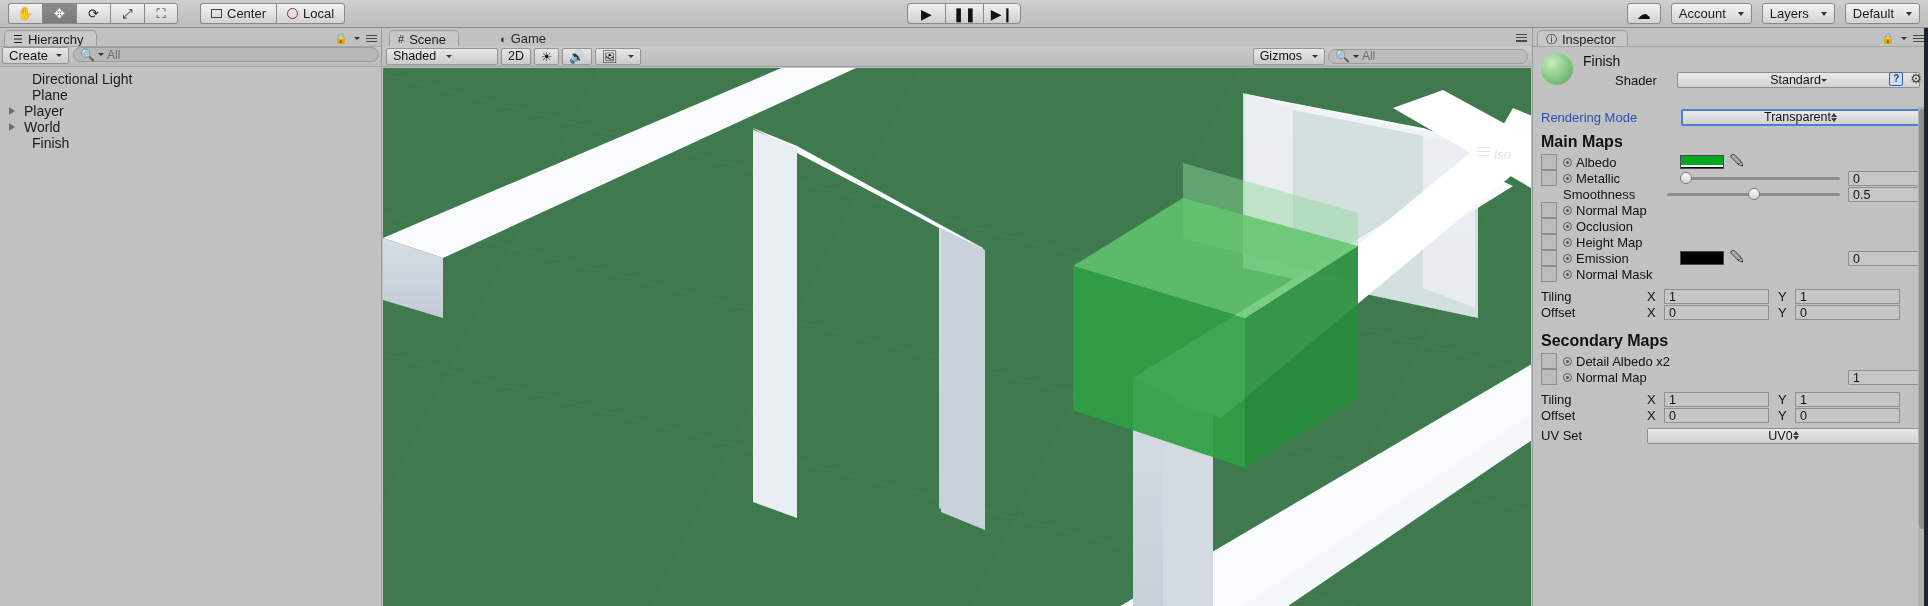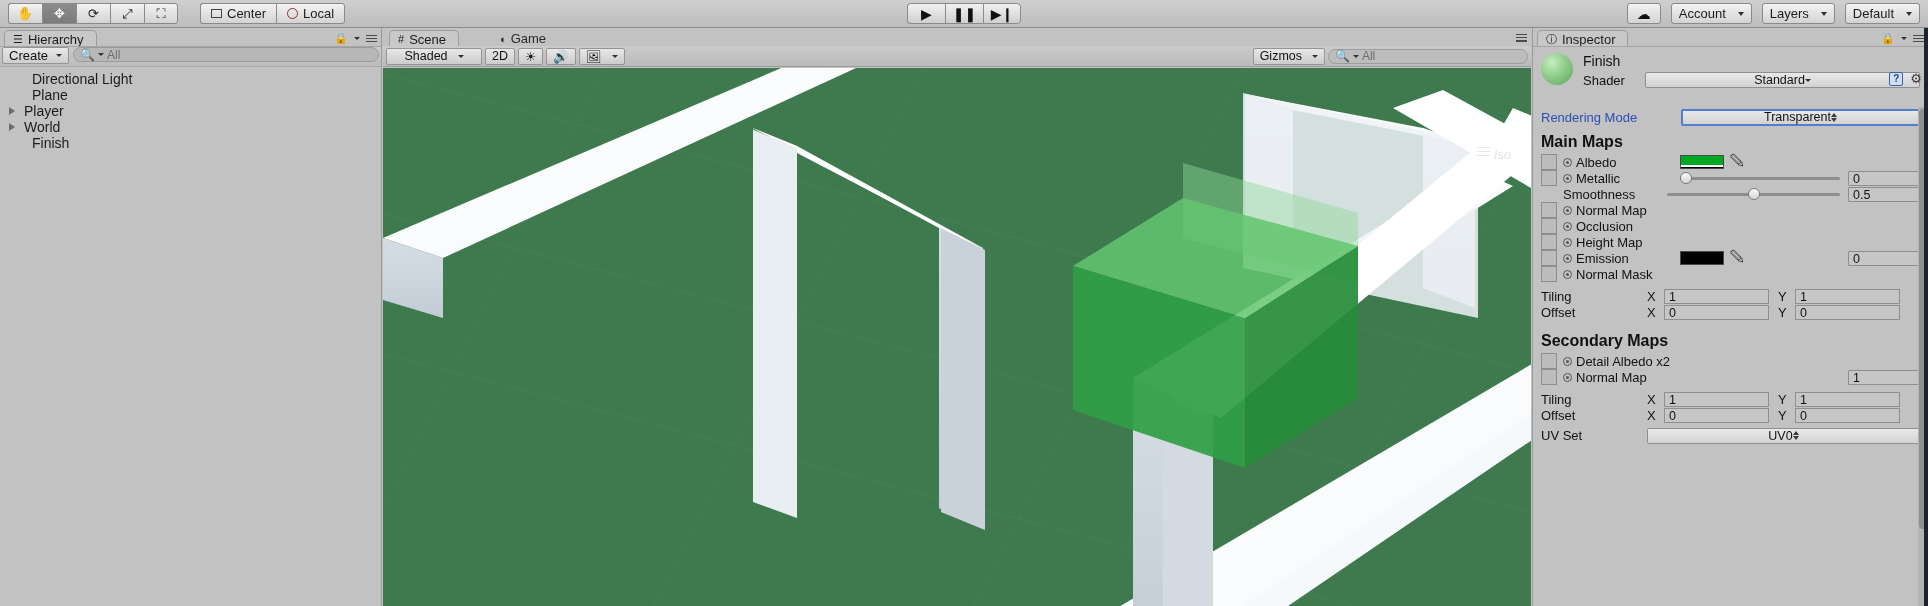--- a/index.html
+++ b/index.html
@@ -125,21 +125,21 @@
   .scene-toolbar {
     position:absolute; left:0; top:18px; width:100%; height:21px;
     background:linear-gradient(#cbcbcb,#bababa); border-bottom:1px solid #9c9c9c;
     display:flex; align-items:center; padding:0 3px; gap:3px;
   }
   .st-btn {
     height:17px; display:flex; align-items:center; justify-content:center; gap:10px;
     padding:0 6px; font-size:12.5px;
     background:linear-gradient(#e8e8e8,#cccccc); border:1px solid #959595; border-radius:2px;
   }
-  .st-shaded { width:96px; justify-content:center; }
+  .st-shaded { width:112px; justify-content:flex-start; }
   .st-spacer { flex:1; }
   .st-search {
     width:200px; height:15px; border-radius:8px; background:#bdbdbd; border:1px solid #9d9d9d;
     display:flex; align-items:center; padding:0 6px; gap:3px; font-size:12px; color:#6e6e6e;
   }
   .scene-canvas {
     position:absolute; left:0; top:40px; right:0; bottom:0;
     background:#737373; overflow:hidden;font-style:italic;
   }
   .gizmo-iso { position:absolute; right:20px; top:76px; font-size:13px; color:#dfe6df; }
@@ -152,21 +152,21 @@
     background:#c2c2c2; border-left:1px solid #9a9a9a;
   }
   .insp-body { position:absolute; left:0; top:18px; right:0; bottom:0; border-top:1px solid #a4a4a4; }
   .mat-head { display:flex; padding:6px 8px 4px 8px; gap:10px; position:relative; }
   .mat-preview {
     width:32px; height:32px; border-radius:50%;
     background:radial-gradient(circle at 34% 30%, #c8ecc2 0%, #8fce8a 45%, #5ba25c 100%);
   }
   .mat-fields { flex:1; }
   .mat-name { font-size:14px; color:#121212; height:19px; }
-  .mat-shader-row { display:flex; align-items:center; gap:6px; }
+  .mat-shader-row { display:flex; align-items:center; gap:6px;margin-left:32px; }
   .mat-shader-label { font-size:13px; width:56px; }
   .sel-field {
     flex:1; height:16px; border:1px solid #8f8f8f; border-radius:2px;
     background:linear-gradient(#e9e9e9,#d2d2d2);
     display:flex; align-items:center; justify-content:center;
     padding:0 5px; font-size:12.5px; color:#111;
   }
   .head-icons { position:absolute; right:6px; top:24px; display:flex; gap:7px; align-items:center; }
   .ico-help {
     width:14px;height:14px;border:1px solid #3b5f9e;border-radius:2px;

